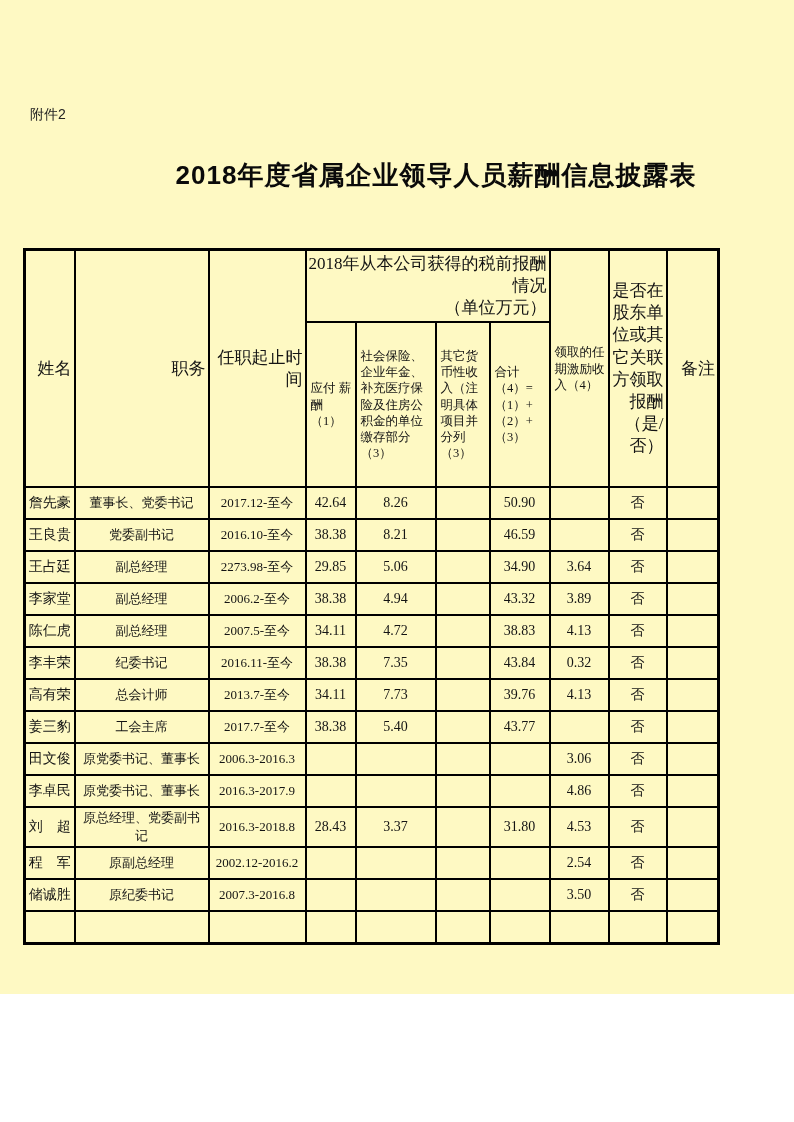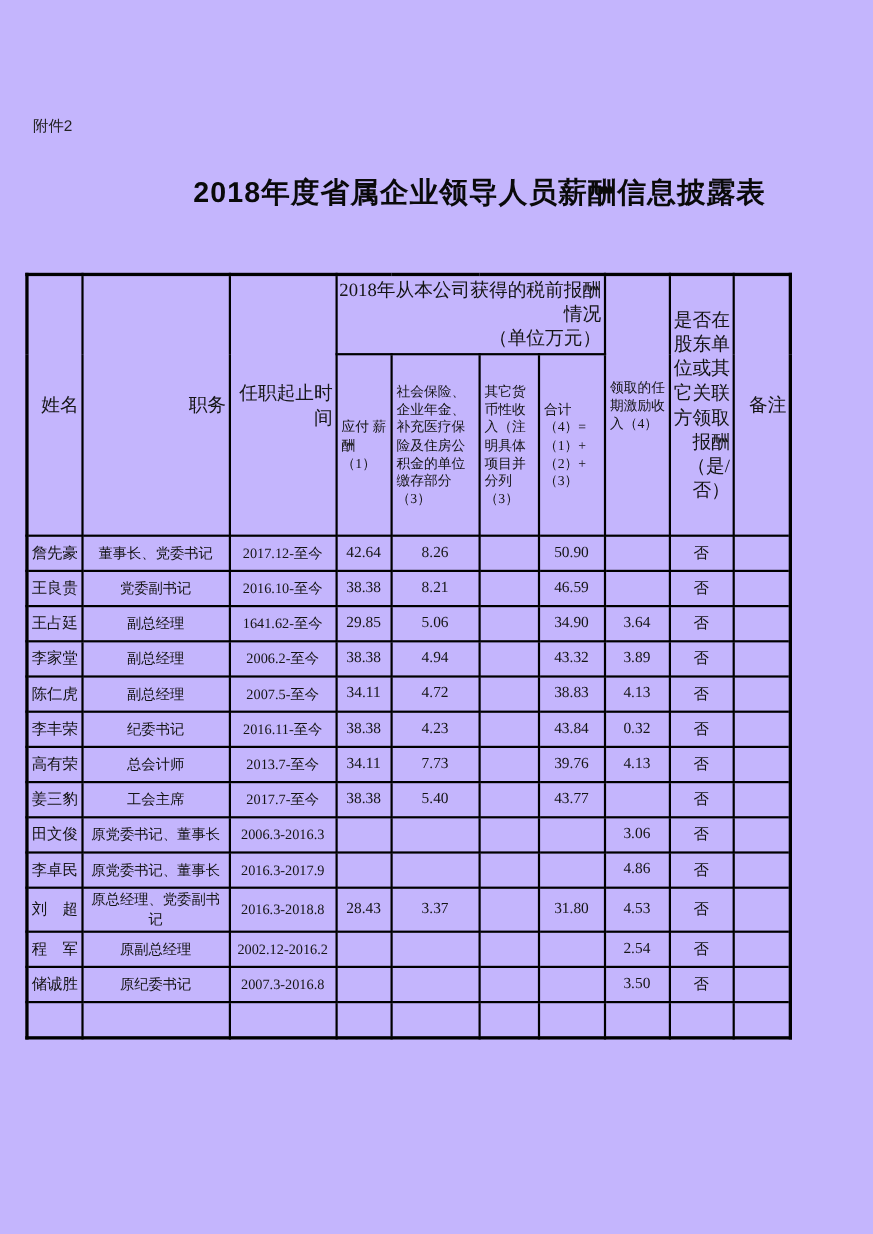--- a/index.html
+++ b/index.html
@@ -6,22 +6,22 @@
   html, body { background: #ffffff; }
   body {
     width: 794px; height: 1122px;
     font-family: "Liberation Serif", "DejaVu Serif", serif;
     color: #111;
     position: relative;
     overflow: hidden;
   }
   .page {
     position: absolute; left: 0; top: 0;
-    width: 794px; height: 1122px;
-    background: #c4b5fd;
+    width: 794px; height: 994px;
+    background: #fef9c3;
   }
   .attachment {
     position: absolute; left: 30px; top: 106px;
     font-family: "Liberation Sans", "DejaVu Sans", sans-serif;
     font-size: 14px; color: #222;
   }
   .title {
     position: absolute; top: 158px; left: 0;
     width: 100%; text-align: center;
     font-family: "Liberation Sans", "DejaVu Sans", sans-serif;
@@ -154,21 +154,21 @@
           <td>8.21</td>
           <td></td>
           <td>46.59</td>
           <td></td>
           <td>否</td>
           <td></td>
         </tr>
         <tr>
           <td>王占廷</td>
           <td>副总经理</td>
-          <td>1641.62-至今</td>
+          <td>2273.98-至今</td>
           <td>29.85</td>
           <td>5.06</td>
           <td></td>
           <td>34.90</td>
           <td>3.64</td>
           <td>否</td>
           <td></td>
         </tr>
         <tr>
           <td>李家堂</td>
@@ -192,21 +192,21 @@
           <td>38.83</td>
           <td>4.13</td>
           <td>否</td>
           <td></td>
         </tr>
         <tr>
           <td>李丰荣</td>
           <td>纪委书记</td>
           <td>2016.11-至今</td>
           <td>38.38</td>
-          <td>4.23</td>
+          <td>7.35</td>
           <td></td>
           <td>43.84</td>
           <td>0.32</td>
           <td>否</td>
           <td></td>
         </tr>
         <tr>
           <td>高有荣</td>
           <td>总会计师</td>
           <td>2013.7-至今</td>

